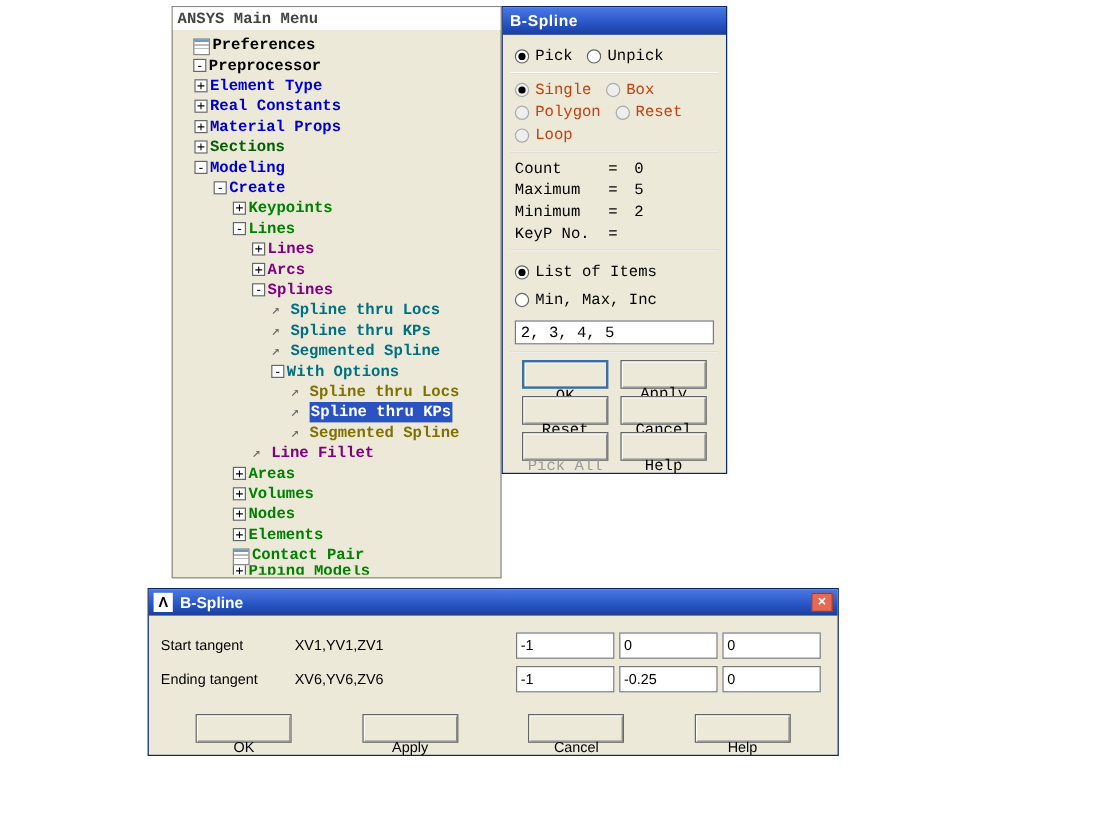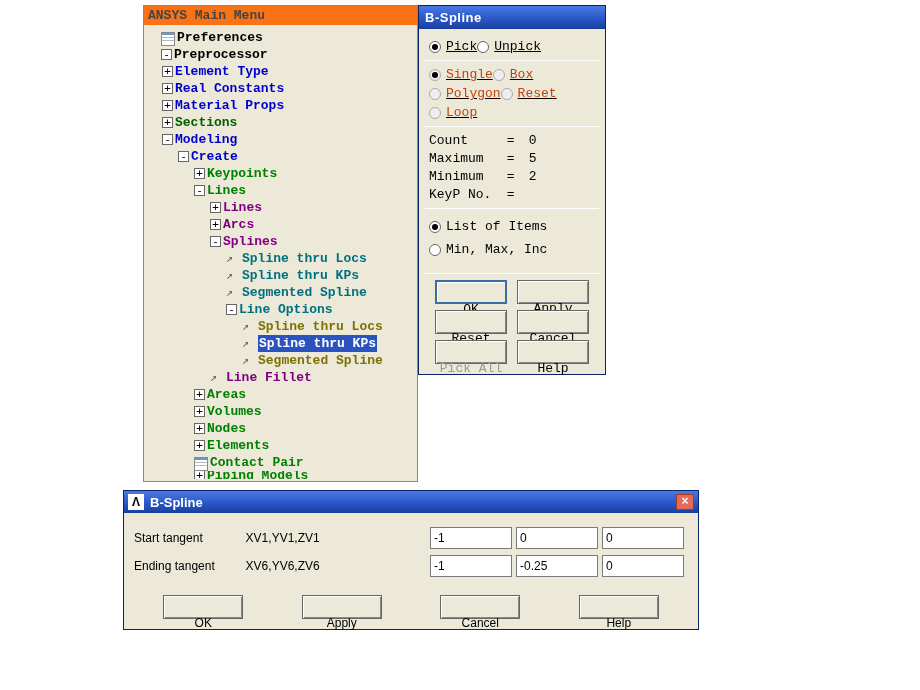--- a/index.html
+++ b/index.html
@@ -18,21 +18,21 @@
   
   .tree-panel {
     position: absolute;
     left: 143px;
     top: 5px;
     width: 275px;
     background: #ece9d8;
     border: 1px solid #888;
   }
   .tree-header {
-    background: #f97316;
+    background: #ffffff;
     color: #444;
     padding: 2px 4px;
     font-weight: bold;
     display: flex;
     align-items: center;
     gap: 2px;
   }
   .tree-body { padding: 4px 2px 2px 2px; line-height: 17px; }
   .tree-row {
     display: flex;
@@ -112,23 +112,22 @@
     letter-spacing: 0.5px;
   }
   .pick-body {
     font-family: "Courier New", monospace;
     font-weight: normal;
     font-size: 13px;
     padding: 6px 10px 10px 10px;
   }
   .radio-row {
     display: flex;
-    gap: 0;
+    gap: 12px;
     margin: 4px 0;
-    text-decoration: underline;
   }
   .radio {
     display: inline-flex;
     align-items: center;
     gap: 5px;
   }
   .radio .dot {
     width: 12px; height: 12px;
     border: 1px solid #666;
     border-radius: 50%;
@@ -325,21 +324,21 @@
       <div class="tree-row pad5">
         <span class="icon arrow-icon">↗</span>
         <span class="label c-teal">Spline thru KPs</span>
       </div>
       <div class="tree-row pad5">
         <span class="icon arrow-icon">↗</span>
         <span class="label c-teal">Segmented Spline</span>
       </div>
       <div class="tree-row pad5">
         <span class="exp">-</span>
-        <span class="label c-teal">Line Options</span>
+        <span class="label c-teal">With Options</span>
       </div>
       <div class="tree-row pad6">
         <span class="icon arrow-icon">↗</span>
         <span class="label c-olive">Spline thru Locs</span>
       </div>
       <div class="tree-row pad6 sel">
         <span class="icon arrow-icon">↗</span>
         <span class="label c-olive">Spline thru KPs</span>
       </div>
       <div class="tree-row pad6">
@@ -451,20 +450,21 @@
     <div class="radio checked" style="margin:4px 0">
       <span class="dot"></span>
       <span>List of Items</span>
     </div>
     
     <div class="radio" style="margin:4px 0 10px 0">
       <span class="dot"></span>
       <span>Min, Max, Inc</span>
     </div>
 
+    <input class="input" value="2, 3, 4, 5" style="">
 
     <div class="hr"></div>
 
     <div class="btnrow">
       <div class="btn default">OK</div>
       <div class="btn">Apply</div>
     </div>
     <div class="btnrow">
       <div class="btn">Reset</div>
       <div class="btn">Cancel</div>

